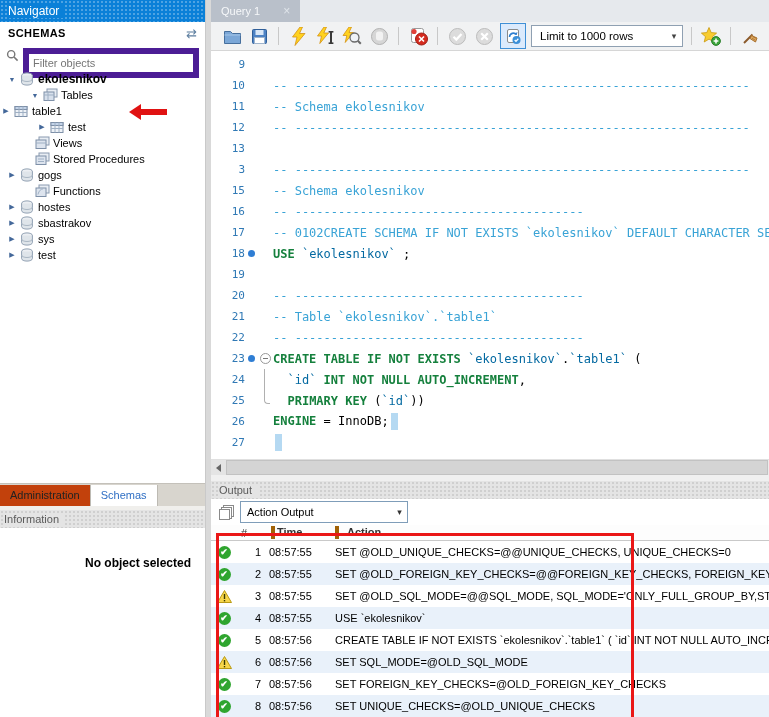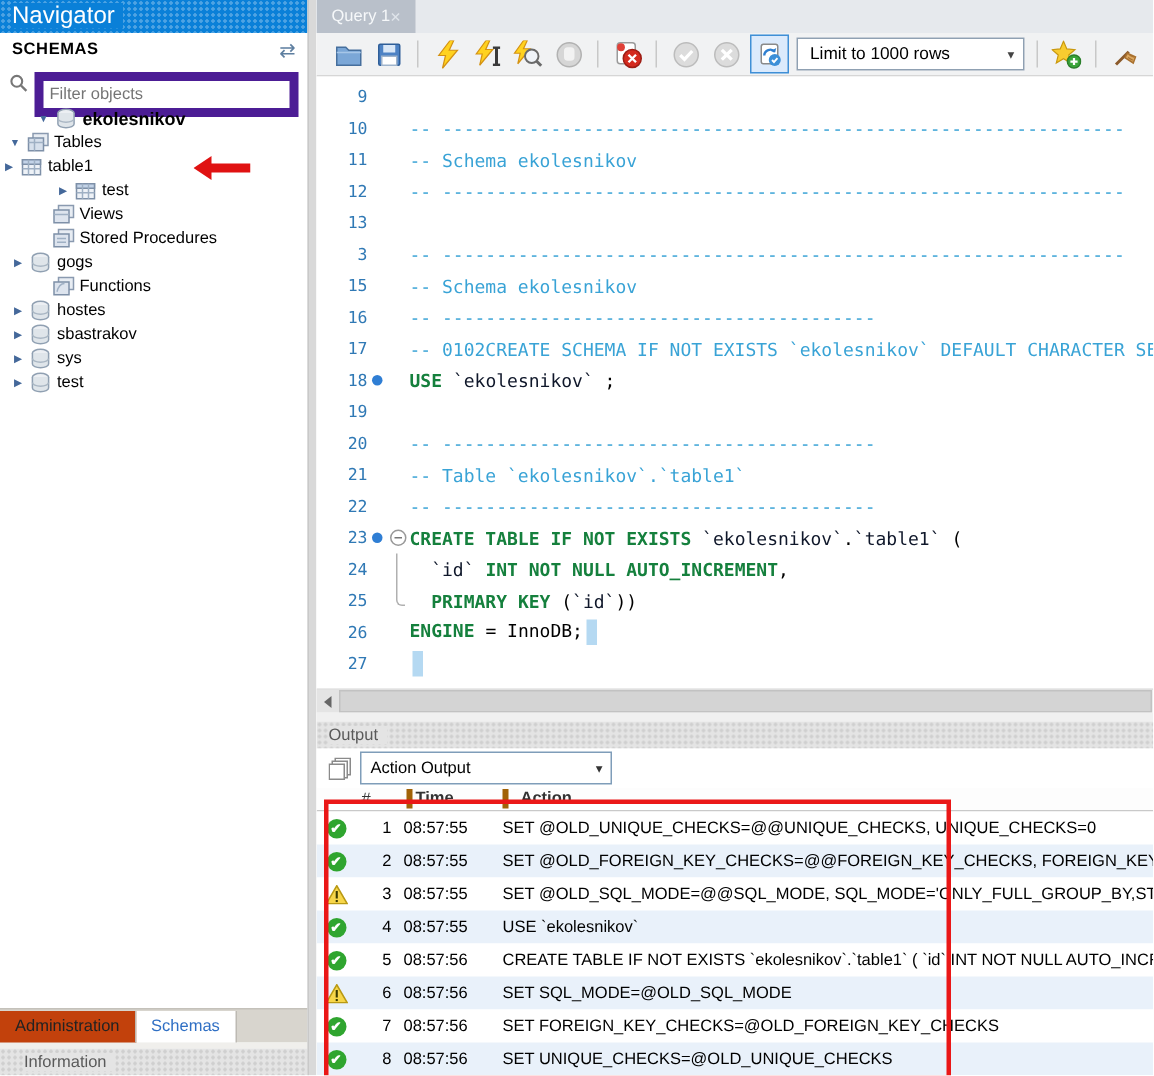--- a/index.html
+++ b/index.html
@@ -3,21 +3,21 @@
 <meta charset="utf-8">
 <style>
   html,body{margin:0;padding:0;background:#fff;}
   .app{position:relative;width:769px;height:717px;overflow:hidden;background:#fff;
        font-family:"Liberation Sans",sans-serif;font-size:11px;color:#000;display:flex;}
 
   
   .left{width:205px;flex:none;display:flex;flex-direction:column;background:#fff;}
   .nav-title{height:22px;flex:none;background:#0a80d8;
     background-image:radial-gradient(rgba(255,255,255,.28) 1px,transparent 1.4px);
-    background-size:4px 4px;color:#fff;font-size:16px;line-height:22px;padding-left:8px;}
+    background-size:4px 4px;color:#fff;font-size:12px;line-height:22px;padding-left:8px;}
   .nav-title span{background:#0a80d8;padding-right:6px;}
   .schemas-row{height:22px;flex:none;display:flex;align-items:center;padding:0 8px;}
   .schemas-label{font-weight:bold;font-size:11px;letter-spacing:.4px;flex:1;}
   .refresh{color:#5e7fa0;font-size:13px;cursor:pointer;}
   .filter-row{height:22px;flex:none;display:flex;align-items:center;padding:0 6px;gap:4px;}
   .filter-input{flex:1;height:18px;border:6px solid #4c1d95;font-size:11px;padding:0 4px;
     font-family:"Liberation Sans",sans-serif;color:#333;margin-top:16px;}
   .tree{padding-top:5px;}
   .trow{height:16px;display:flex;align-items:center;font-size:11px;white-space:nowrap;}
   .trow .arr{width:12px;flex:none;text-align:center;font-size:7px;color:#44689a;}
@@ -26,32 +26,32 @@
   .trow.bold .tlabel{font-weight:bold;font-size:12px;}
 
   .left-bottom{margin-top:auto;}
   .ltabs{height:22px;background:#d8d5ce;display:flex;align-items:flex-end;border-top:1px solid #c4c1ba;}
   .ltab{height:21px;line-height:21px;padding:0 10px;font-size:11px;background:#c2410c;
         border-right:1px solid #bdbab3;color:#222;}
   .ltab.active{background:#fff;color:#2f6fc4;}
   .lgap{height:4px;background:#f0efec;}
   .info-bar{height:18px;background:#e4e4e4;
     background-image:radial-gradient(#cfcfcf 1px,transparent 1.3px);background-size:4px 4px;
-    color:#5a5a5a;font-size:11px;line-height:18px;padding-left:16px;}
+    color:#5a5a5a;font-size:11px;line-height:18px;padding-left:4px;}
   .info-bar span{background:#e4e4e4;padding-right:6px;}
   .info-body{height:161px;background:#fff;}
   .no-obj{font-weight:bold;font-size:12px;margin:28px 0 0 85px;}
 
   .vsplit{width:5px;flex:none;background:#d9d9d9;border-left:1px solid #c9c9c9;}
 
   
   .right{flex:1;display:flex;flex-direction:column;overflow:hidden;background:#fff;}
   .tabstrip{height:22px;flex:none;background:#e6e9ed;display:flex;align-items:flex-end;}
   .qtab{height:22px;background:#b9c0ca;color:#f6f8fa;font-size:11px;display:flex;
-        align-items:center;padding:0 10px;gap:0;}
+        align-items:center;padding:0 10px;gap:23px;}
   .qtab .close{color:#dfe4ea;font-size:12px;cursor:pointer;}
 
   .toolbar{height:28px;flex:none;background:#f1f2f3;border-bottom:1px solid #d6d6d6;
            display:flex;align-items:center;padding-left:10px;gap:5px;overflow:hidden;}
   .tbtn{width:22px;height:22px;flex:none;display:flex;align-items:center;justify-content:center;cursor:pointer;}
   .tbtn.hl{border:1px solid #3f8fd6;background:#dbeafc;width:24px;height:24px;}
   .tsep{width:1px;height:18px;background:#c8c8c8;margin:0 3px;flex:none;}
   .combo{height:20px;border:1px solid #8fa0b2;background:#fff;display:flex;align-items:center;
          padding-left:8px;font-size:11.5px;flex:none;cursor:pointer;}
   .combo.limit{width:142px;}
@@ -67,21 +67,21 @@
   .foldc{width:16px;flex:none;position:relative;height:100%;display:flex;align-items:center;justify-content:center;}
   .fminus{width:11px;height:11px;border:1px solid #999;border-radius:50%;background:#fff;
           position:relative;box-sizing:border-box;}
   .fminus::after{content:"";position:absolute;left:2px;right:2px;top:4px;height:1px;background:#777;}
   .fline{position:absolute;left:7px;top:0;bottom:0;width:1px;background:#b0b0b0;}
   .fend{position:absolute;left:7px;top:0;height:60%;width:5px;border-left:1px solid #b0b0b0;
         border-bottom:1px solid #b0b0b0;border-bottom-left-radius:4px;}
   .code{white-space:pre;}
   .code .k{color:#15803d;font-weight:bold;}
   .code .c{color:#39a3d6;}
-  .code .s{color:#0f172a;}
+  .code .s{color:#0369a1;}
   .code .p{color:#000;}
   .code .sel{display:inline-block;width:7px;height:17px;background:#b5d9f2;vertical-align:middle;margin-left:2px;}
 
   .hscroll{height:15px;flex:none;background:#ececec;display:flex;align-items:center;border-top:1px solid #e0e0e0;}
   .harrow{width:15px;height:15px;flex:none;display:flex;align-items:center;justify-content:center;background:#e4e4e4;}
   .harrow::after{content:"";border-right:5px solid #666;border-top:4px solid transparent;border-bottom:4px solid transparent;}
   .hthumb{flex:1;height:13px;background:#d4d4d4;border:1px solid #c2c2c2;margin-right:1px;}
 
   .gap6{height:6px;background:#f0f0f0;flex:none;}
 
@@ -128,32 +128,32 @@
       <span class="refresh">⇄</span>
     </div>
     <div class="filter-row">
       <svg width="13" height="13" viewBox="0 0 13 13">
         <circle cx="5.2" cy="5.2" r="3.6" fill="none" stroke="#777" stroke-width="1.4"></circle>
         <path d="M8 8l3.6 3.6" stroke="#777" stroke-width="1.6"></path>
       </svg>
       <input class="filter-input" placeholder="Filter objects" style="">
     </div>
     <div class="tree" id="tree">
-        <div class="trow bold" style="padding-left: 23px;">
+        <div class="trow bold" style="padding-left: 6px;">
           <span class="arr">▼</span>
           <span class="tico">
             <svg width="14" height="14" viewBox="0 0 14 14">
               <ellipse cx="7" cy="3.4" rx="5.4" ry="2.5" fill="#eceff3" stroke="#90a0b2"></ellipse>
               <path d="M1.6 3.4v7.2c0 1.4 2.4 2.5 5.4 2.5s5.4-1.1 5.4-2.5V3.4" fill="#dfe5ea" stroke="#90a0b2"></path>
               <path d="M1.6 7c0 1.4 2.4 2.5 5.4 2.5S12.4 8.4 12.4 7" fill="none" stroke="#aab7c4"></path>
             </svg>
           </span>
           <span class="tlabel">ekolesnikov</span>
         </div>
-        <div class="trow" style="padding-left: 4px;">
+        <div class="trow" style="padding-left: 29px;">
           <span class="arr">▼</span>
           <span class="tico">
             <svg width="15" height="14" viewBox="0 0 15 14">
               <rect x="4" y="1" width="10" height="8" fill="#e8edf3" stroke="#8a9ab0"></rect>
               <rect x="1" y="4" width="10" height="8.5" fill="#d7e0ec" stroke="#7e90a8"></rect>
               <path d="M1 7h10M5 4v8.5" stroke="#9fb0c4"></path>
             </svg>
           </span>
           <span class="tlabel">Tables</span>
         </div>
@@ -270,20 +270,23 @@
       </div>
 
     <div class="left-bottom">
       <div class="ltabs" id="ltabs">
           <div class="ltab">Administration</div>
           <div class="ltab active">Schemas</div>
         </div>
       <div class="lgap"></div>
       <div class="info-bar">
         <span>Information</span>
+      </div>
+      <div class="info-body">
+        <div class="no-obj">No object selected</div>
       </div>
     </div>
   </aside>
 
   <div class="vsplit"></div>
 
   <main class="right">
     <div class="tabstrip">
       <div class="qtab">
         <span>Query 1</span>

